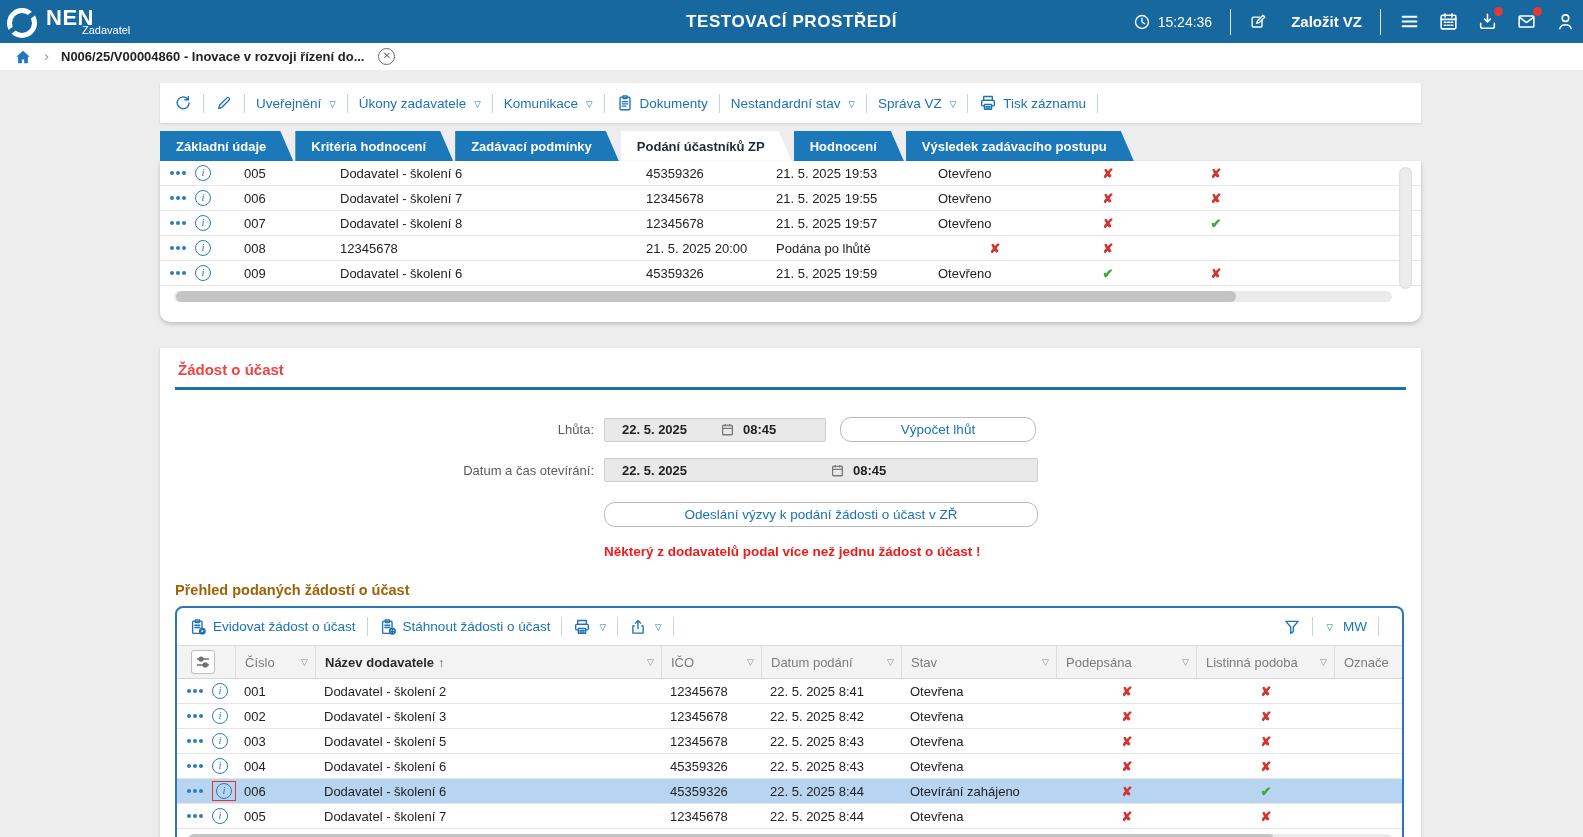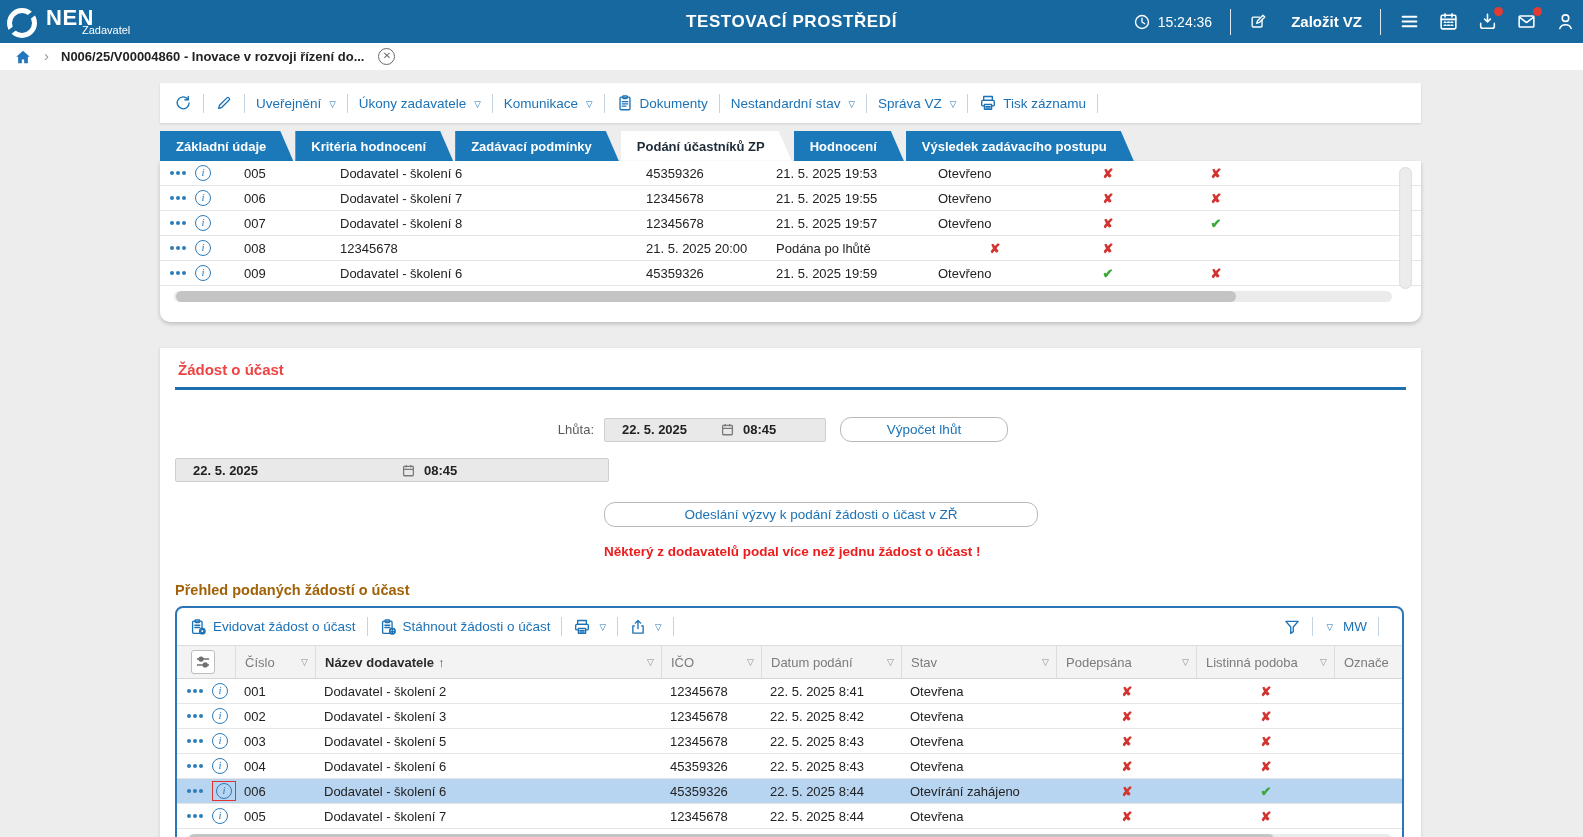--- a/index.html
+++ b/index.html
@@ -85,21 +85,21 @@
   .form-label { width:419px; text-align:right; font-size:13px; color:#5a5a5a; margin-right:10px; }
   .field { height:24px; background:#e9e9e9; border:1px solid #cfcfcf; border-radius:2px; display:flex; align-items:center; font-size:13px; font-weight:bold; color:#222; }
   .field .dval { padding-left:17px; }
   .field .cal { color:#7a7a7a; display:inline-flex; }
   .field .tval { padding-left:8px; }
   .field.deadline { width:222px; }
   .field.deadline .dval { width:115px; }
   .field.opening { width:434px; }
   .field.opening .dval { width:225px; }
   .btn-outline { height:25px; border:1px solid #b9b9b9; border-radius:11px; background:#fff; color:#1b72b6; font-size:13.5px; display:flex; align-items:center; justify-content:center; cursor:pointer; }
-  .btn-calc { width:168px; margin-left:14px; }
+  .btn-calc { width:196px; margin-left:14px; }
   .indent { margin-left:429px; }
   .btn-send { width:434px; margin-top:4px; }
   .warning-text { margin-top:17px; color:#ec1c1c; font-size:13.5px; font-weight:bold; }
 
   .ov-title { margin-top:23px; font-size:14.5px; font-weight:bold; color:#a16207; }
   .ov-box { margin-top:8px; border:2px solid #2b76b9; border-radius:8px; width:1229px; background:#fff; overflow:hidden; }
   .ov-toolbar { height:37px; display:flex; align-items:center; padding:0 12px; }
   .ov-toolbar .spacer { flex:1; }
   .ov-scroll { margin:5px 10px 6px 10px; }
 </style>
@@ -416,20 +416,21 @@
                   <rect x="3.5" y="4.5" width="13" height="12.5" rx="1"></rect>
                   <path d="M7 2.5v3.5M13 2.5v3.5M3.5 8.5h13"></path>
                 </svg>
               </i>
             </span>
           <span class="tval">08:45</span>
         </div>
         <button class="btn-outline btn-calc">Výpočet lhůt</button>
       </div>
       <div class="form-row">
+        <span class="form-label">Datum a čas otevírání:</span>
         <div class="field opening">
           <span class="dval">22. 5. 2025</span>
           <span class="cal">
               <i class="ic small">
                 <svg viewBox="0 0 20 20" fill="none" stroke="currentColor" stroke-width="1.7">
                   <rect x="3.5" y="4.5" width="13" height="12.5" rx="1"></rect>
                   <path d="M7 2.5v3.5M13 2.5v3.5M3.5 8.5h13"></path>
                 </svg>
               </i>
             </span>

